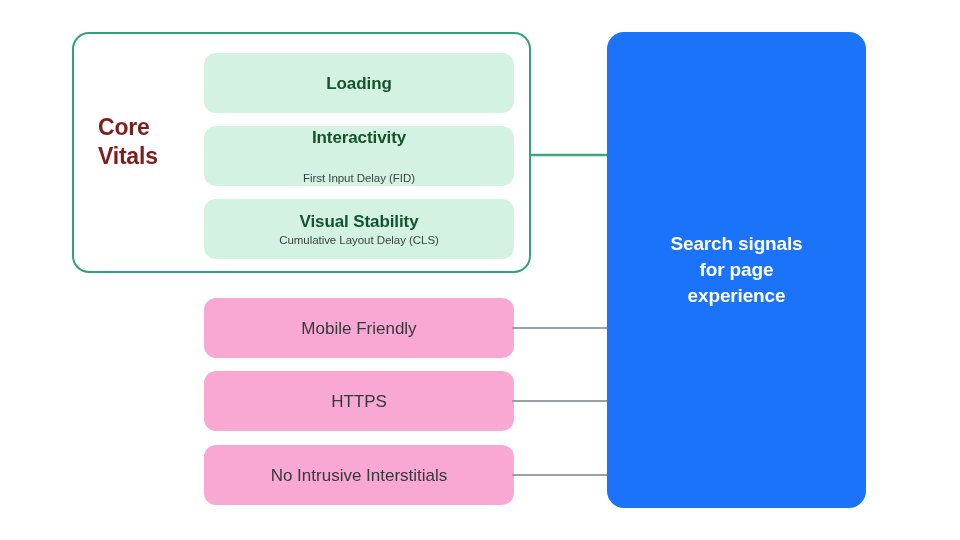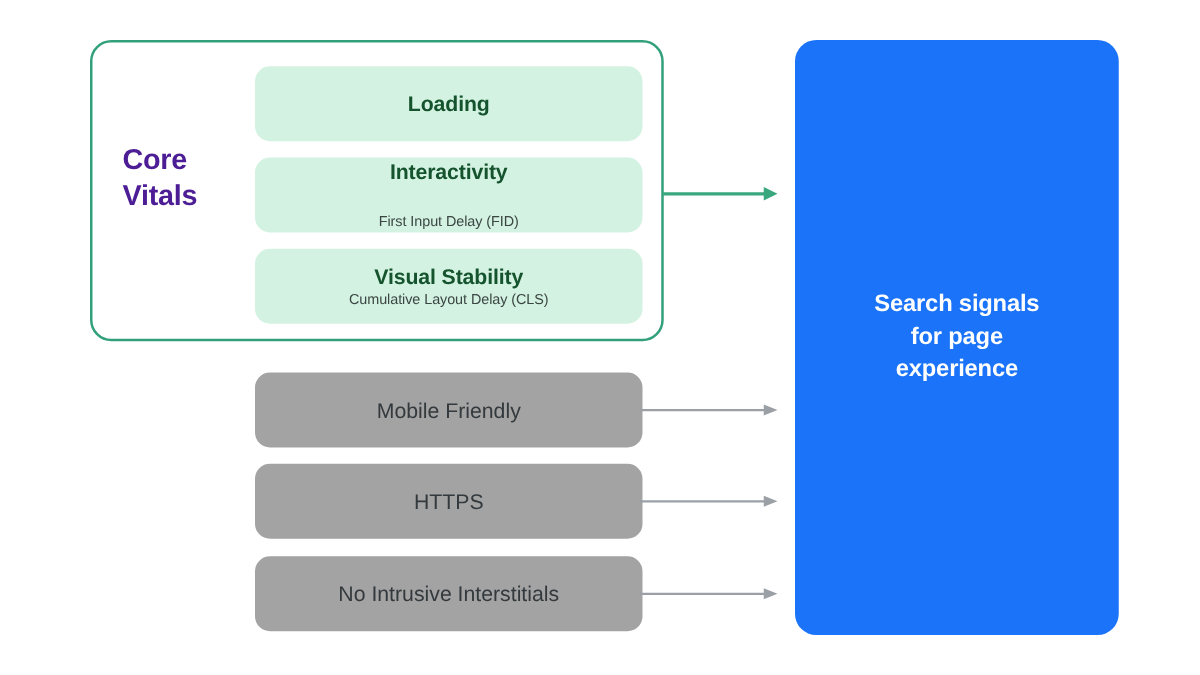--- a/index.html
+++ b/index.html
@@ -30,21 +30,21 @@
     box-sizing: border-box;
     border: 2px solid #33a07c;
     border-radius: 17px;
     background: transparent;
   }
   .cwv-label {
     position: absolute;
     left: 98px;
     top: 113px;
     width: 90px;
-    color: #4c1d95;
+    color: #7f1d1d;
     font-size: 23px;
     font-weight: bold;
     line-height: 29px;
     letter-spacing: -0.2px;
     text-align: left;
   }
   .cwv-label div { white-space: nowrap; }
 
   
   .card {
@@ -54,21 +54,21 @@
     height: 60px;
     box-sizing: border-box;
     border-radius: 12px;
     display: flex;
     flex-direction: column;
     align-items: center;
     justify-content: center;
     text-align: center;
   }
   .card.mint { background: #d3f2e1; }
-  .card.grey { background: #a3a3a3; }
+  .card.grey { background: #f9a8d4; }
 
   .card .title {
     color: #14532d;
     font-size: 17px;
     font-weight: bold;
     line-height: 21px;
     letter-spacing: -0.1px;
   }
   .card .sub {
     color: #3b4644;
@@ -100,21 +100,21 @@
     display: block;
   }
   .arrow-green { left: 529px; top: 147px; width: 94px; }
   .arrow-grey-1 { left: 512px; top: 320px; width: 111px; }
   .arrow-grey-2 { left: 512px; top: 393px; width: 111px; }
   .arrow-grey-3 { left: 512px; top: 467px; width: 111px; }
 
   
   .blue-panel {
     position: absolute;
-    left: 636px;
+    left: 607px;
     top: 32px;
     width: 259px;
     height: 476px;
     border-radius: 17px;
     background: #1a73f8;
     display: flex;
     align-items: center;
     justify-content: center;
   }
   .blue-panel .blue-text {

